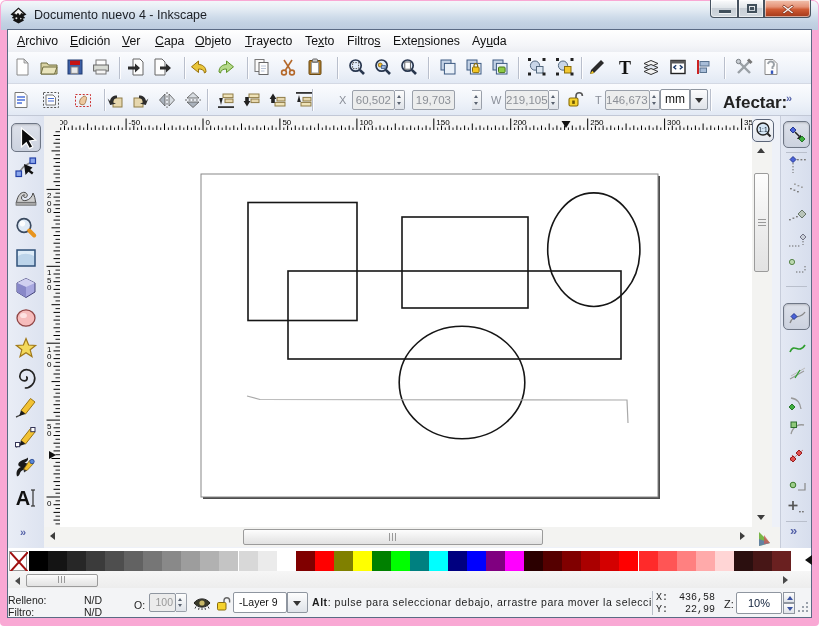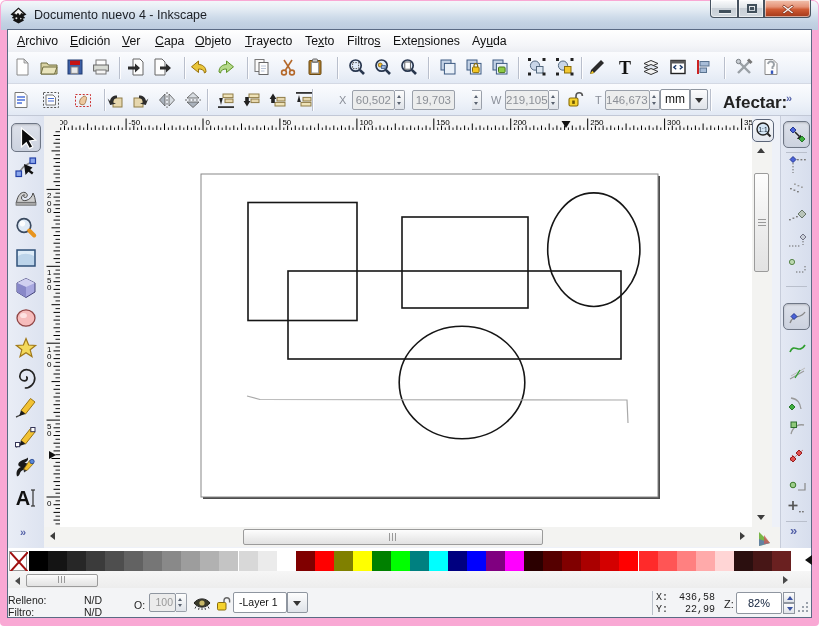--- a/index.html
+++ b/index.html
@@ -922,31 +922,32 @@
           <line x1="6" y1="11.8" x2="5.6" y2="13.8"></line>
           <line x1="9" y1="12.2" x2="9" y2="14"></line>
           <line x1="12" y1="11.8" x2="12.4" y2="13.8"></line>
           <line x1="15" y1="10.5" x2="16" y2="12.5"></line>
         </g>
       </svg>
       <svg class="icon" style="left:207px;top:7px" width="16" height="17" viewBox="0 0 16 17">
         <rect x="2.5" y="7.5" width="8.5" height="7.5" rx="1.2" fill="#f5d22c" stroke="#8a6d08"></rect>
         <path d="M9 7.5 V5.6 a2.8 2.8 0 0 1 5.6 0 V7.5" fill="none" stroke="#666" stroke-width="1.4"></path>
       </svg>
-      <div class="sbentry" style="left:225px;top:4px;width:54px;height:21px;font-size:10.5px;color:#111;line-height:19px;padding-left:5px">-Layer 1</div>
+      <div class="sbentry" style="left:225px;top:4px;width:54px;height:21px;font-size:10.5px;color:#111;line-height:19px;padding-left:5px">-Layer 9</div>
       <div class="abs" style="left:279px;top:4px;width:21px;height:21px;background:linear-gradient(#fdfdfd,#dfe3e9);border:1px solid #8f96a0;border-radius:0 2px 2px 0">
         <div class="abs" style="left:5px;top:8px;border-left:4.5px solid transparent;border-right:4.5px solid transparent;border-top:5px solid #333"></div>
       </div>
+      <div class="t" style="left:304px;top:8px;font-size:10.5px;letter-spacing:.55px"><b>Alt</b>: pulse para seleccionar debajo, arrastre para mover la selecci</div>
       <div class="abs" style="left:644px;top:3px;width:1px;height:24px;background:#b9bfc8"></div>
       <div class="t" style="left:648px;top:4px;font-family:'Liberation Mono',monospace;font-size:10px">X:</div>
       <div class="t" style="left:648px;top:16px;font-family:'Liberation Mono',monospace;font-size:10px">Y:</div>
       <div class="t" style="left:669px;top:4px;font-family:'Liberation Mono',monospace;font-size:10px;width:38px;text-align:right">436,58</div>
       <div class="t" style="left:669px;top:16px;font-family:'Liberation Mono',monospace;font-size:10px;width:38px;text-align:right">22,99</div>
       <div class="t" style="left:716px;top:10px;font-size:11px">Z:</div>
-      <div class="sbentry" style="left:728px;top:4px;width:46px;height:22px;font-size:11px;color:#10203a;text-align:center;line-height:20px">82%</div>
+      <div class="sbentry" style="left:728px;top:4px;width:46px;height:22px;font-size:11px;color:#10203a;text-align:center;line-height:20px">10%</div>
       <div class="abs" style="left:775px;top:4px;width:12px;height:22px">
         <div class="abs" style="left:0;top:0;width:12px;height:11px;background:linear-gradient(#fdfdfd,#dfe3e9);border:1px solid #8f96a0">
           <div class="abs" style="left:3px;top:3px;border-left:3.5px solid transparent;border-right:3.5px solid transparent;border-bottom:4px solid #3a52a0"></div>
         </div>
         <div class="abs" style="left:0;top:11px;width:12px;height:11px;background:linear-gradient(#fdfdfd,#dfe3e9);border:1px solid #8f96a0">
           <div class="abs" style="left:3px;top:3px;border-left:3.5px solid transparent;border-right:3.5px solid transparent;border-top:4px solid #3a52a0"></div>
         </div>
       </div>
       <div class="abs" style="left:798px;top:14px;width:2px;height:2px;background:#9aa2ac"></div>
       <div class="abs" style="left:798px;top:18px;width:2px;height:2px;background:#9aa2ac"></div>

